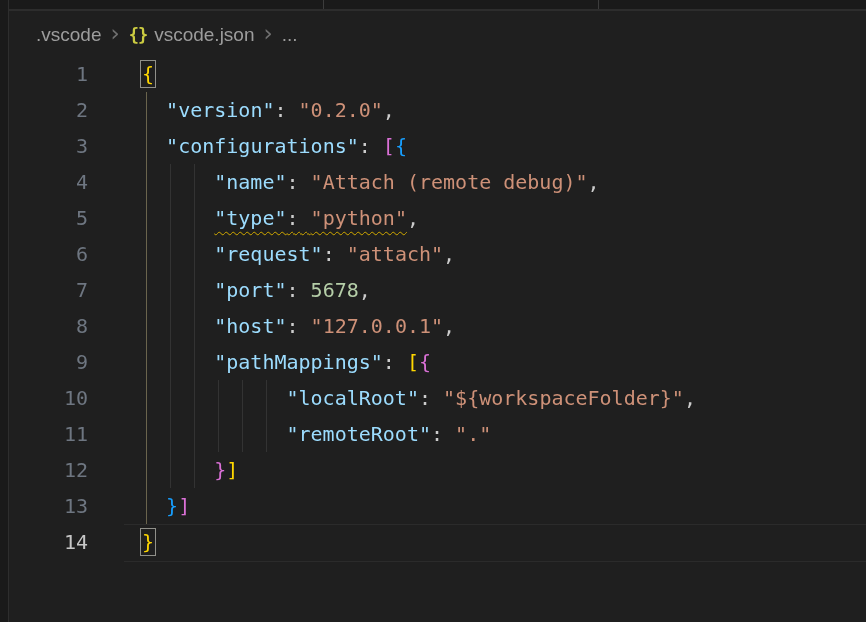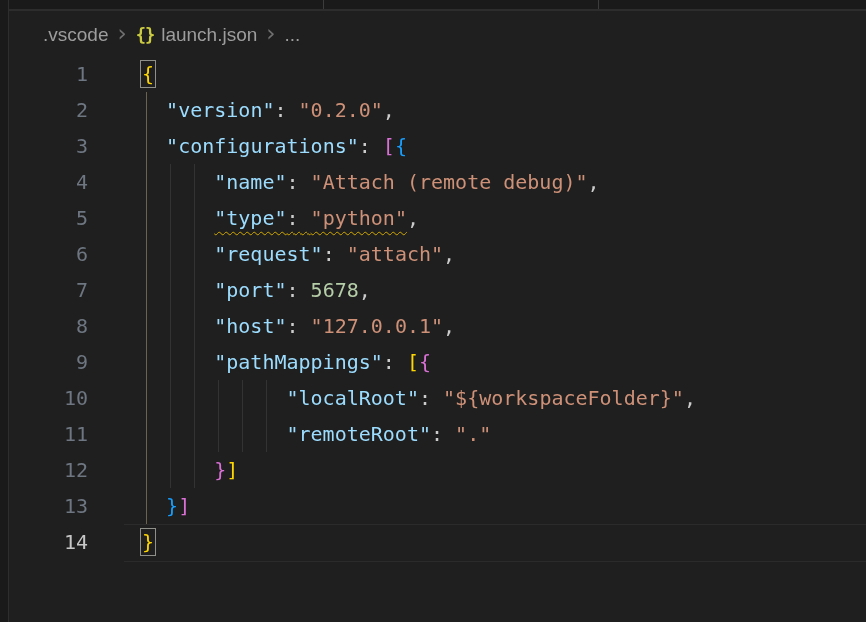--- a/index.html
+++ b/index.html
@@ -10,21 +10,21 @@
   
   .left-edge { position:absolute; left:0; top:0; width:9px; height:622px;
                background:#1a1a1a; border-right:1px solid #2e2e2e; z-index:3; }
 
   
   .tabstrip { position:absolute; left:9px; top:0; right:0; height:11px;
               background:#1a1a1a; border-bottom:2px solid #2d2d2d; z-index:2; }
   .tab-divider { position:absolute; top:0; width:1px; height:9px; background:#3c3c3c; }
 
   
-  .breadcrumb { position:absolute; left:16px; top:13px; right:0; height:43px;
+  .breadcrumb { position:absolute; left:9px; top:13px; right:0; height:43px;
                 display:flex; align-items:center; padding-left:27px;
                 font-family:"Liberation Sans", sans-serif; font-size:19px;
                 color:#9d9d9d; background:#1f1f1f; }
   .breadcrumb .chev { color:#6f6f6f; font-size:23px; padding:0 9px 3px 9px;
                       font-family:"DejaVu Sans", sans-serif; }
   .breadcrumb .json-icon { color:#cbcb41; font-family:"DejaVu Sans Mono", monospace;
                            font-weight:bold; font-size:17px; letter-spacing:-1px;
                            margin-right:7px; }
   .crumb { cursor:pointer; }
 
@@ -63,20 +63,20 @@
     <div class="tab-divider" style="left:314px"></div>
     <div class="tab-divider" style="left:589px"></div>
   </div>
 
   <div class="left-edge"></div>
 
   <div class="breadcrumb">
     <span class="crumb">.vscode</span>
     <span class="chev">›</span>
     <span class="json-icon">{}</span>
-    <span class="crumb">launch.json</span>
+    <span class="crumb">vscode.json</span>
     <span class="chev">›</span>
     <span class="crumb">...</span>
   </div>
 
   <div class="code" id="code"><div class="line"><div class="ln">1</div><div class="content"><span class="tok-b1 match-box">{</span></div></div><div class="line"><div class="ln">2</div><div class="guide ag" style="left: 137px;"></div><div class="content">  <span class="tok-key">"version"</span><span class="tok-punc">: </span><span class="tok-str">"0.2.0"</span><span class="tok-punc">,</span></div></div><div class="line"><div class="ln">3</div><div class="guide ag" style="left: 137px;"></div><div class="content">  <span class="tok-key">"configurations"</span><span class="tok-punc">: </span><span class="tok-b2">[</span><span class="tok-b3">{</span></div></div><div class="line"><div class="ln">4</div><div class="guide ag" style="left: 137px;"></div><div class="guide" style="left: 161.08px;"></div><div class="guide" style="left: 185.16px;"></div><div class="content">      <span class="tok-key">"name"</span><span class="tok-punc">: </span><span class="tok-str">"Attach (remote debug)"</span><span class="tok-punc">,</span></div></div><div class="line"><div class="ln">5</div><div class="guide ag" style="left: 137px;"></div><div class="guide" style="left: 161.08px;"></div><div class="guide" style="left: 185.16px;"></div><div class="content">      <span class="squiggle"><span class="tok-key">"type"</span><span class="tok-punc">: </span><span class="tok-str">"python"</span></span><span class="tok-punc">,</span></div></div><div class="line"><div class="ln">6</div><div class="guide ag" style="left: 137px;"></div><div class="guide" style="left: 161.08px;"></div><div class="guide" style="left: 185.16px;"></div><div class="content">      <span class="tok-key">"request"</span><span class="tok-punc">: </span><span class="tok-str">"attach"</span><span class="tok-punc">,</span></div></div><div class="line"><div class="ln">7</div><div class="guide ag" style="left: 137px;"></div><div class="guide" style="left: 161.08px;"></div><div class="guide" style="left: 185.16px;"></div><div class="content">      <span class="tok-key">"port"</span><span class="tok-punc">: </span><span class="tok-num">5678</span><span class="tok-punc">,</span></div></div><div class="line"><div class="ln">8</div><div class="guide ag" style="left: 137px;"></div><div class="guide" style="left: 161.08px;"></div><div class="guide" style="left: 185.16px;"></div><div class="content">      <span class="tok-key">"host"</span><span class="tok-punc">: </span><span class="tok-str">"127.0.0.1"</span><span class="tok-punc">,</span></div></div><div class="line"><div class="ln">9</div><div class="guide ag" style="left: 137px;"></div><div class="guide" style="left: 161.08px;"></div><div class="guide" style="left: 185.16px;"></div><div class="content">      <span class="tok-key">"pathMappings"</span><span class="tok-punc">: </span><span class="tok-b1">[</span><span class="tok-b2">{</span></div></div><div class="line"><div class="ln">10</div><div class="guide ag" style="left: 137px;"></div><div class="guide" style="left: 161.08px;"></div><div class="guide" style="left: 185.16px;"></div><div class="guide" style="left: 209.24px;"></div><div class="guide" style="left: 233.32px;"></div><div class="guide" style="left: 257.4px;"></div><div class="content">            <span class="tok-key">"localRoot"</span><span class="tok-punc">: </span><span class="tok-str">"${workspaceFolder}"</span><span class="tok-punc">,</span></div></div><div class="line"><div class="ln">11</div><div class="guide ag" style="left: 137px;"></div><div class="guide" style="left: 161.08px;"></div><div class="guide" style="left: 185.16px;"></div><div class="guide" style="left: 209.24px;"></div><div class="guide" style="left: 233.32px;"></div><div class="guide" style="left: 257.4px;"></div><div class="content">            <span class="tok-key">"remoteRoot"</span><span class="tok-punc">: </span><span class="tok-str">"."</span></div></div><div class="line"><div class="ln">12</div><div class="guide ag" style="left: 137px;"></div><div class="guide" style="left: 161.08px;"></div><div class="guide" style="left: 185.16px;"></div><div class="content">      <span class="tok-b2">}</span><span class="tok-b1">]</span></div></div><div class="line"><div class="ln">13</div><div class="guide ag" style="left: 137px;"></div><div class="content">  <span class="tok-b3">}</span><span class="tok-b2">]</span></div></div><div class="line active"><div class="ln">14</div><div class="content"><span class="tok-b1 match-box">}</span></div></div></div>
 
 </div>
 
 </body></html>

